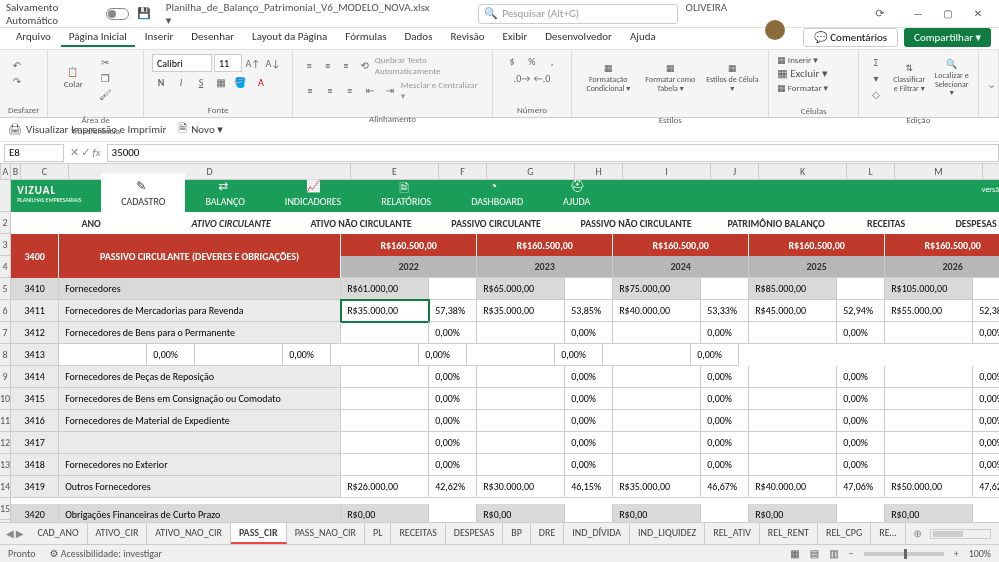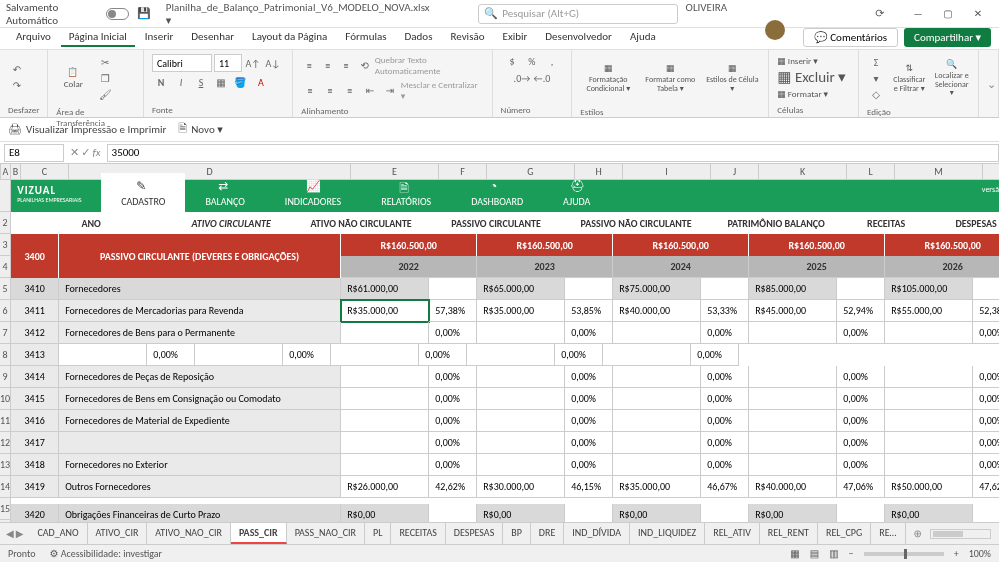--- a/index.html
+++ b/index.html
@@ -22,21 +22,21 @@
 .menubar { height: 22px; display: flex; align-items: flex-start; padding: 0 8px; gap: 2px; border-bottom: 1px solid #e0e0e0; font-size: 11px; }
 .menu-item { padding: 2px 8px; color: #333; }
 .menu-item.active { border-bottom: 2px solid #107c41; }
 .menubar-right { margin-left: auto; display: flex; gap: 6px; align-items: center; }
 .btn-comments { border: 1px solid #ccc; padding: 2px 10px; border-radius: 3px; font-size: 11px; background:#fff; }
 .btn-share { background: #107c41; color: #fff; padding: 3px 10px; border-radius: 3px; font-size: 11px; }
 
 
 .ribbon { height: 68px; display: flex; border-bottom: 1px solid #ccc; background: #f5f5f5; }
 .ribbon-group { border-right: 1px solid #ddd; padding: 4px 8px 2px; display: flex; flex-direction: column; justify-content: space-between; }
-.ribbon-label { font-size: 9px; color: #666; text-align: left; margin-top: 4px; }
+.ribbon-label { font-size: 9px; color: #666; text-align: center; margin-top: 12px; }
 .rg-content { display: flex; gap: 6px; align-items: center; flex: 1; }
 .big-btn { width: 34px; height: 48px; display: flex; flex-direction: column; align-items: center; justify-content: center; gap: 2px; font-size: 9px; color: #555; text-align: center; line-height: 1.1; }
 .mini-stack { display: flex; flex-direction: column; gap: 2px; }
 .mini { width: 18px; height: 14px; display: flex; align-items: center; justify-content: center; color: #666; font-size: 10px; }
 .font-row { display: flex; gap: 2px; align-items: center; }
 .font-name { width: 60px; height: 18px; border: 1px solid #ccc; font-size: 10px; padding: 0 4px; display: flex; align-items: center; background: #fff; }
 .font-size { width: 28px; height: 18px; border: 1px solid #ccc; font-size: 10px; padding: 0 4px; display: flex; align-items: center; background: #fff; }
 
 
 .quickbar { height: 24px; display: flex; align-items: center; padding: 0 8px; gap: 12px; border-bottom: 1px solid #ddd; font-size: 11px; color: #444; }
@@ -244,21 +244,21 @@
           <span>▦</span>
           <span style="font-size:8px">Estilos de Célula ▾</span>
         </div>
       </div>
     <div class="ribbon-label">Estilos</div>
   </div>
   <div class="ribbon-group" style="width:90px">
     <div class="rg-content">
         <div class="mini-stack" style="width:100%">
       <span style="font-size:9px;color:#555">▦ <span>Inserir ▾</span></span>
-      <span style="font-size:15px;color:#555">▦ <span>Excluir ▾</span></span>
+      <span style="font-size:11px;color:#555">▦ <span>Excluir ▾</span></span>
       <span style="font-size:9px;color:#555">▦ <span>Formatar ▾</span></span>
     </div>
       </div>
     <div class="ribbon-label">Células</div>
   </div>
   <div class="ribbon-group" style="width:120px">
     <div class="rg-content">
       <div class="mini-stack">
           <span class="mini">Σ</span>
           <span class="mini">▾</span>

